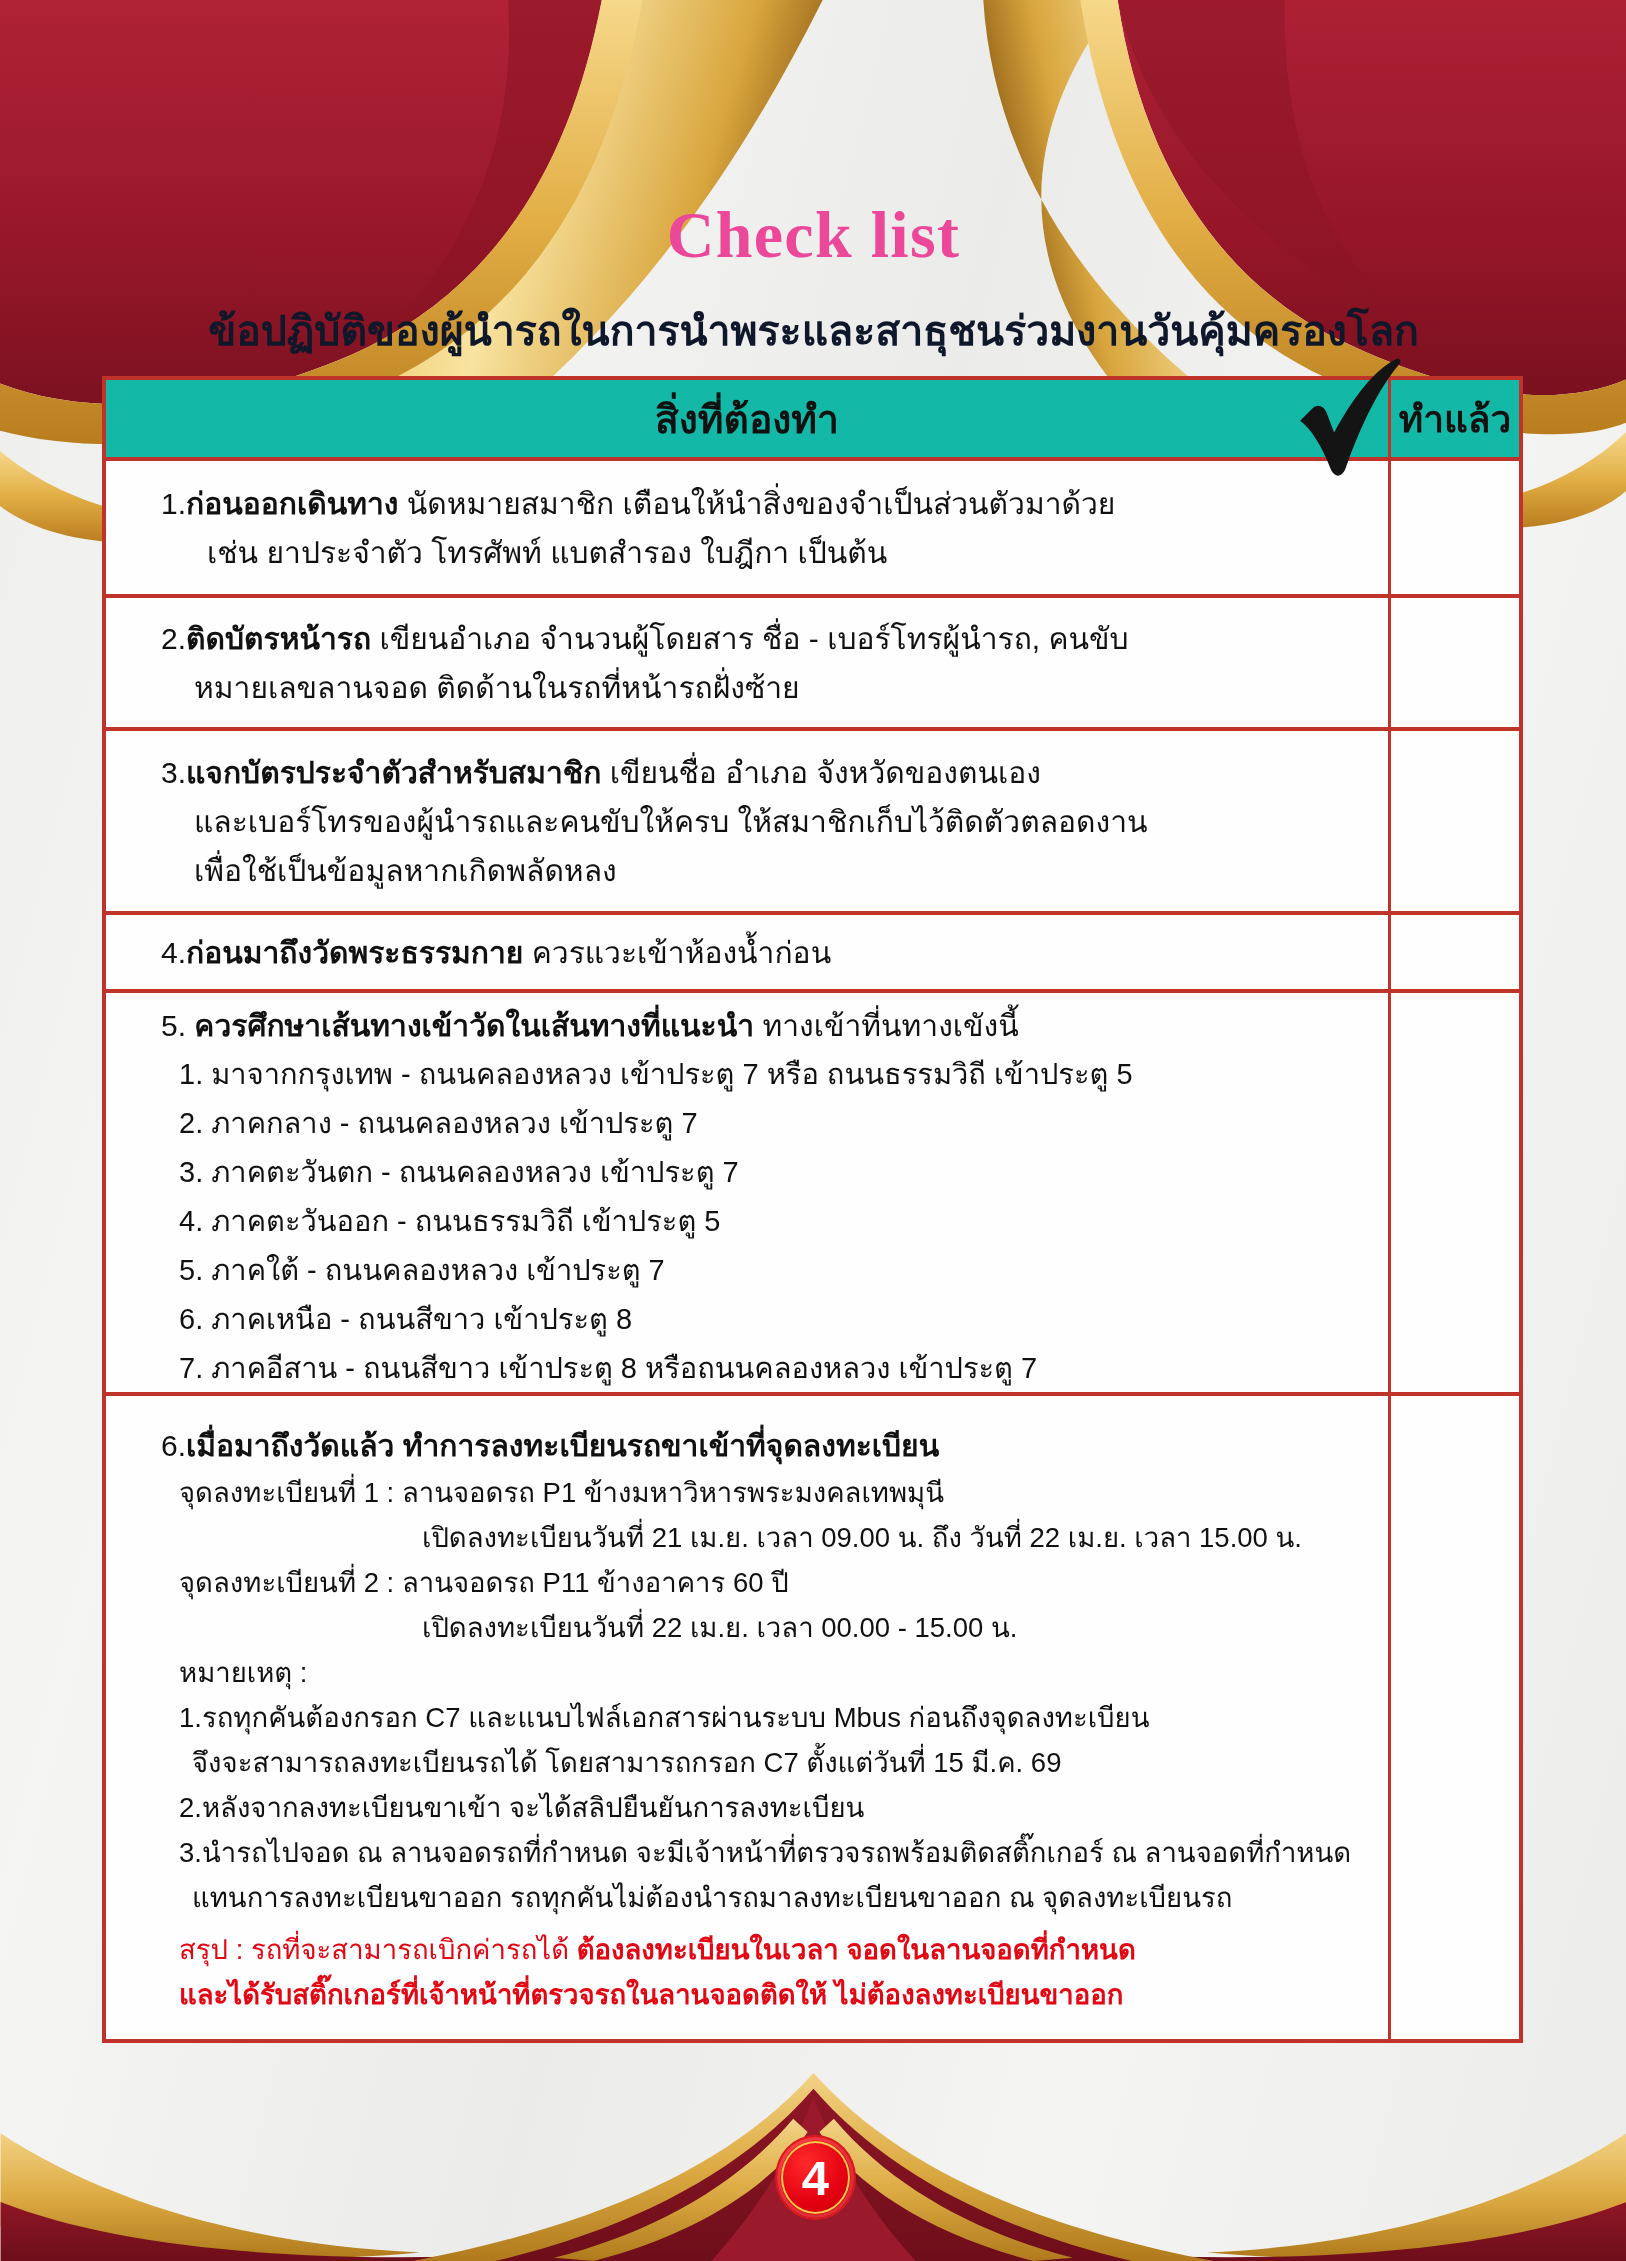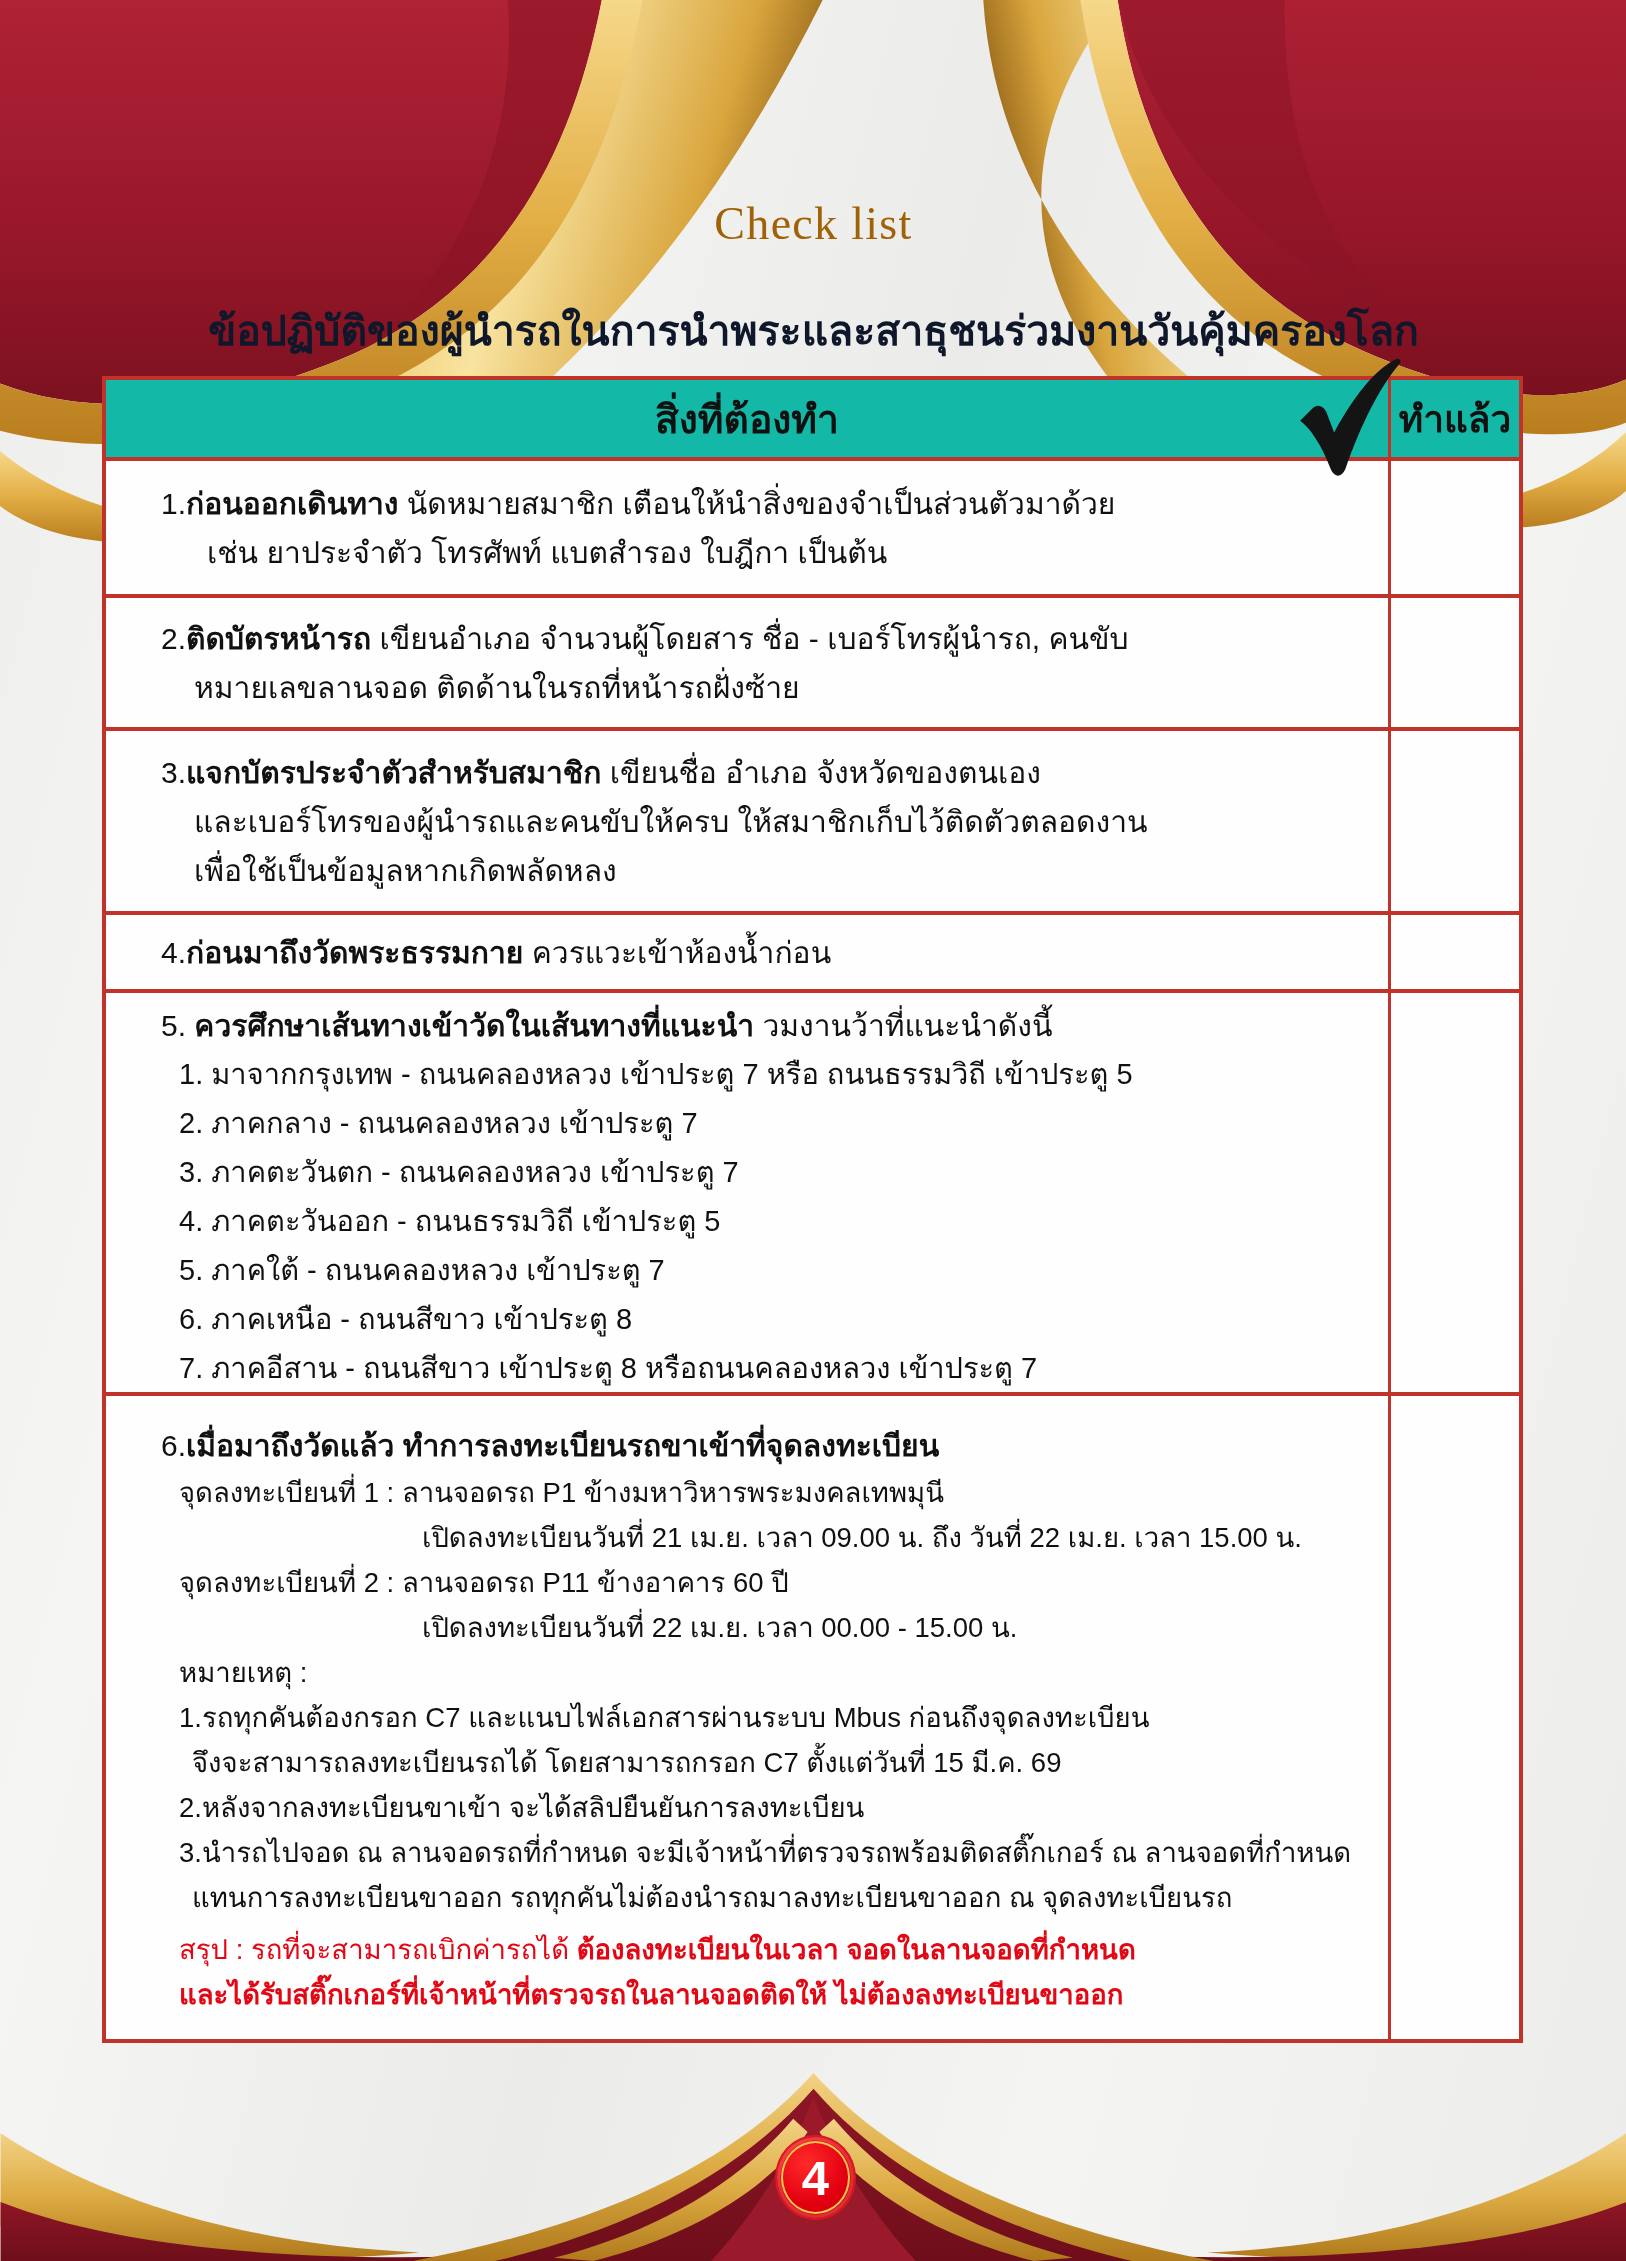--- a/index.html
+++ b/index.html
@@ -7,22 +7,22 @@
     width:1627px;height:2261px;position:relative;overflow:hidden;
     font-family:"Liberation Sans","DejaVu Sans",sans-serif;
     background:linear-gradient(104deg,#ededec 0%,#f5f5f4 22%,#ebebea 48%,#f4f4f3 72%,#ececeb 100%);
   }
   .decor{position:absolute;left:0;pointer-events:none;}
   #top-decor{top:0;}
   #bottom-decor{bottom:0;}
 
   .title{
     position:absolute;top:197px;left:0;width:100%;text-align:center;
-    font-family:"Liberation Serif","DejaVu Serif",serif;font-weight:normal;
-    font-size:46px;color:#a16207;letter-spacing:1.3px;
+    font-family:"Liberation Serif","DejaVu Serif",serif;font-weight:bold;
+    font-size:66px;color:#ec4899;letter-spacing:1.3px;
   }
   .subtitle{
     position:absolute;top:298px;left:0;width:100%;text-align:center;
     font-weight:bold;font-size:41px;color:#0f172a;
   }
 
   .checklist-table{
     position:absolute;left:102px;top:376px;width:1421px;height:1667px;
     box-sizing:border-box;border:4.6px solid #c0332a;background:#fefefe;
     display:grid;grid-template-rows:77px 137px 133px 184px 78px 403px 650px;
@@ -195,21 +195,21 @@
 
   <div class="trow">
     <div class="task-cell vcenter fs46">
       <div><span>4.</span><b>ก่อนมาถึงวัดพระธรรมกาย</b><span> ควรแวะเข้าห้องน้ำก่อน</span></div>
     </div>
     <div class="check-cell"></div>
   </div>
 
   <div class="trow">
     <div class="task-cell fs44 row5-cell">
-      <div class="fs46"><span>5. </span><b>ควรศึกษาเส้นทางเข้าวัดในเส้นทางที่แนะนำ</b><span> วมงานว้าที่แนะนำดังนี้</span></div>
+      <div class="fs46"><span>5. </span><b>ควรศึกษาเส้นทางเข้าวัดในเส้นทางที่แนะนำ</b><span> ทางเข้าที่นทางเขังนี้</span></div>
       <div class="indent40">1. มาจากกรุงเทพ - ถนนคลองหลวง เข้าประตู 7 หรือ ถนนธรรมวิถี เข้าประตู 5</div>
       <div class="indent40">2. ภาคกลาง - ถนนคลองหลวง เข้าประตู 7</div>
       <div class="indent40">3. ภาคตะวันตก - ถนนคลองหลวง เข้าประตู 7</div>
       <div class="indent40">4. ภาคตะวันออก - ถนนธรรมวิถี เข้าประตู 5</div>
       <div class="indent40">5. ภาคใต้ - ถนนคลองหลวง เข้าประตู 7</div>
       <div class="indent40">6. ภาคเหนือ - ถนนสีขาว เข้าประตู 8</div>
       <div class="indent40">7. ภาคอีสาน - ถนนสีขาว เข้าประตู 8 หรือถนนคลองหลวง เข้าประตู 7</div>
     </div>
     <div class="check-cell"></div>
   </div>

